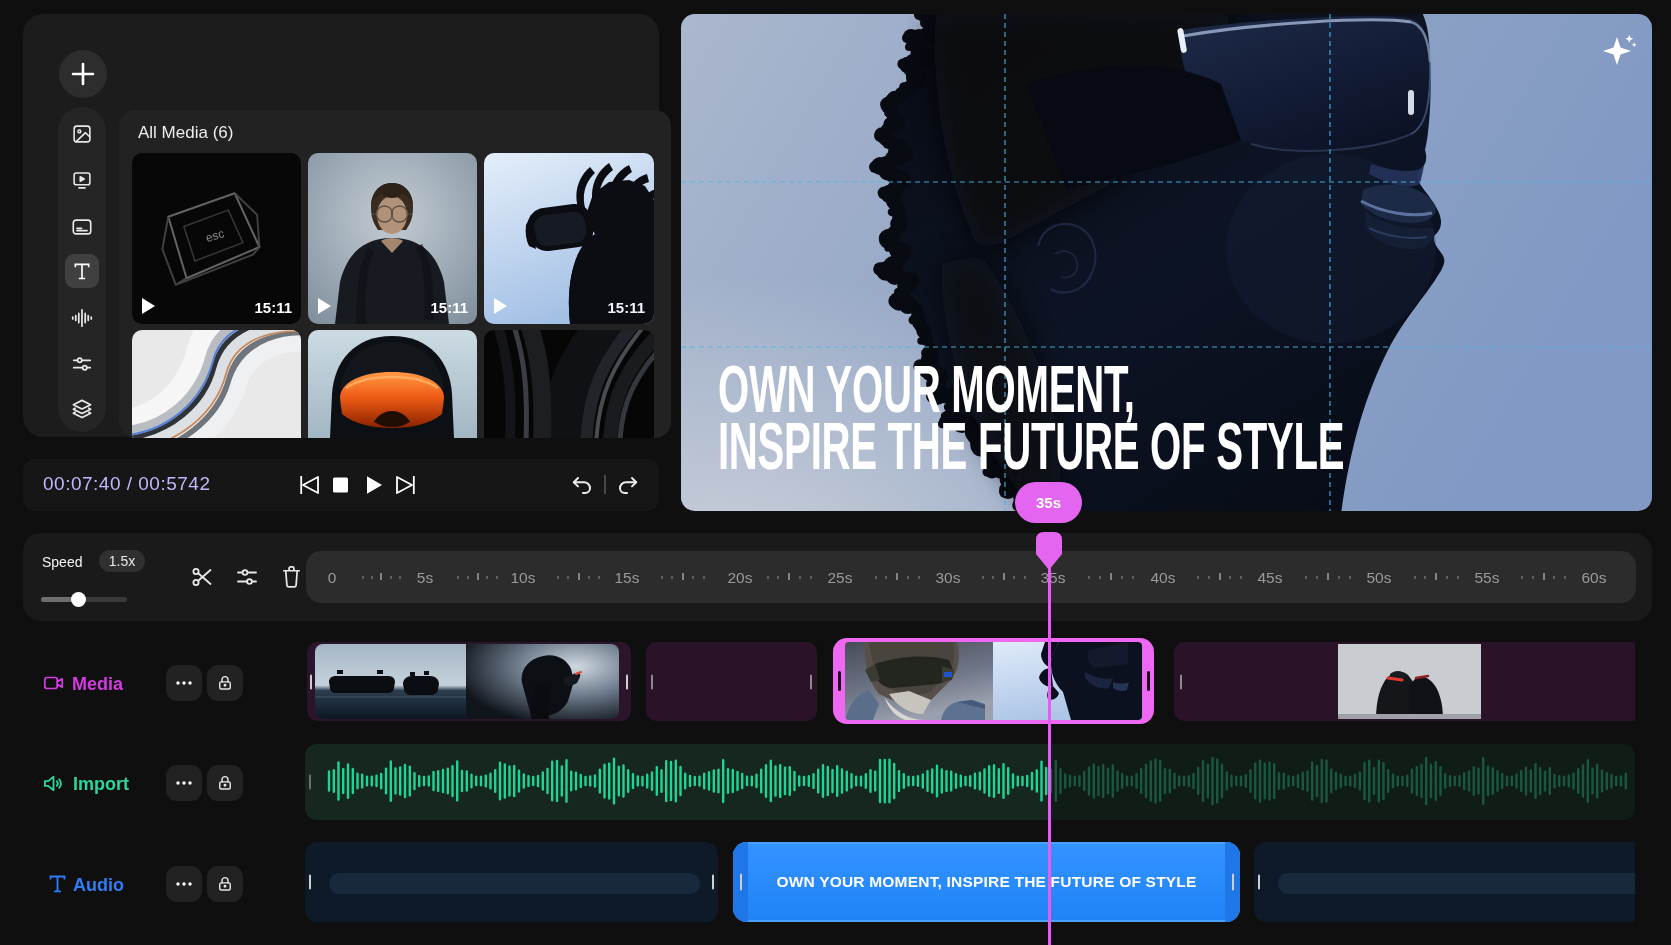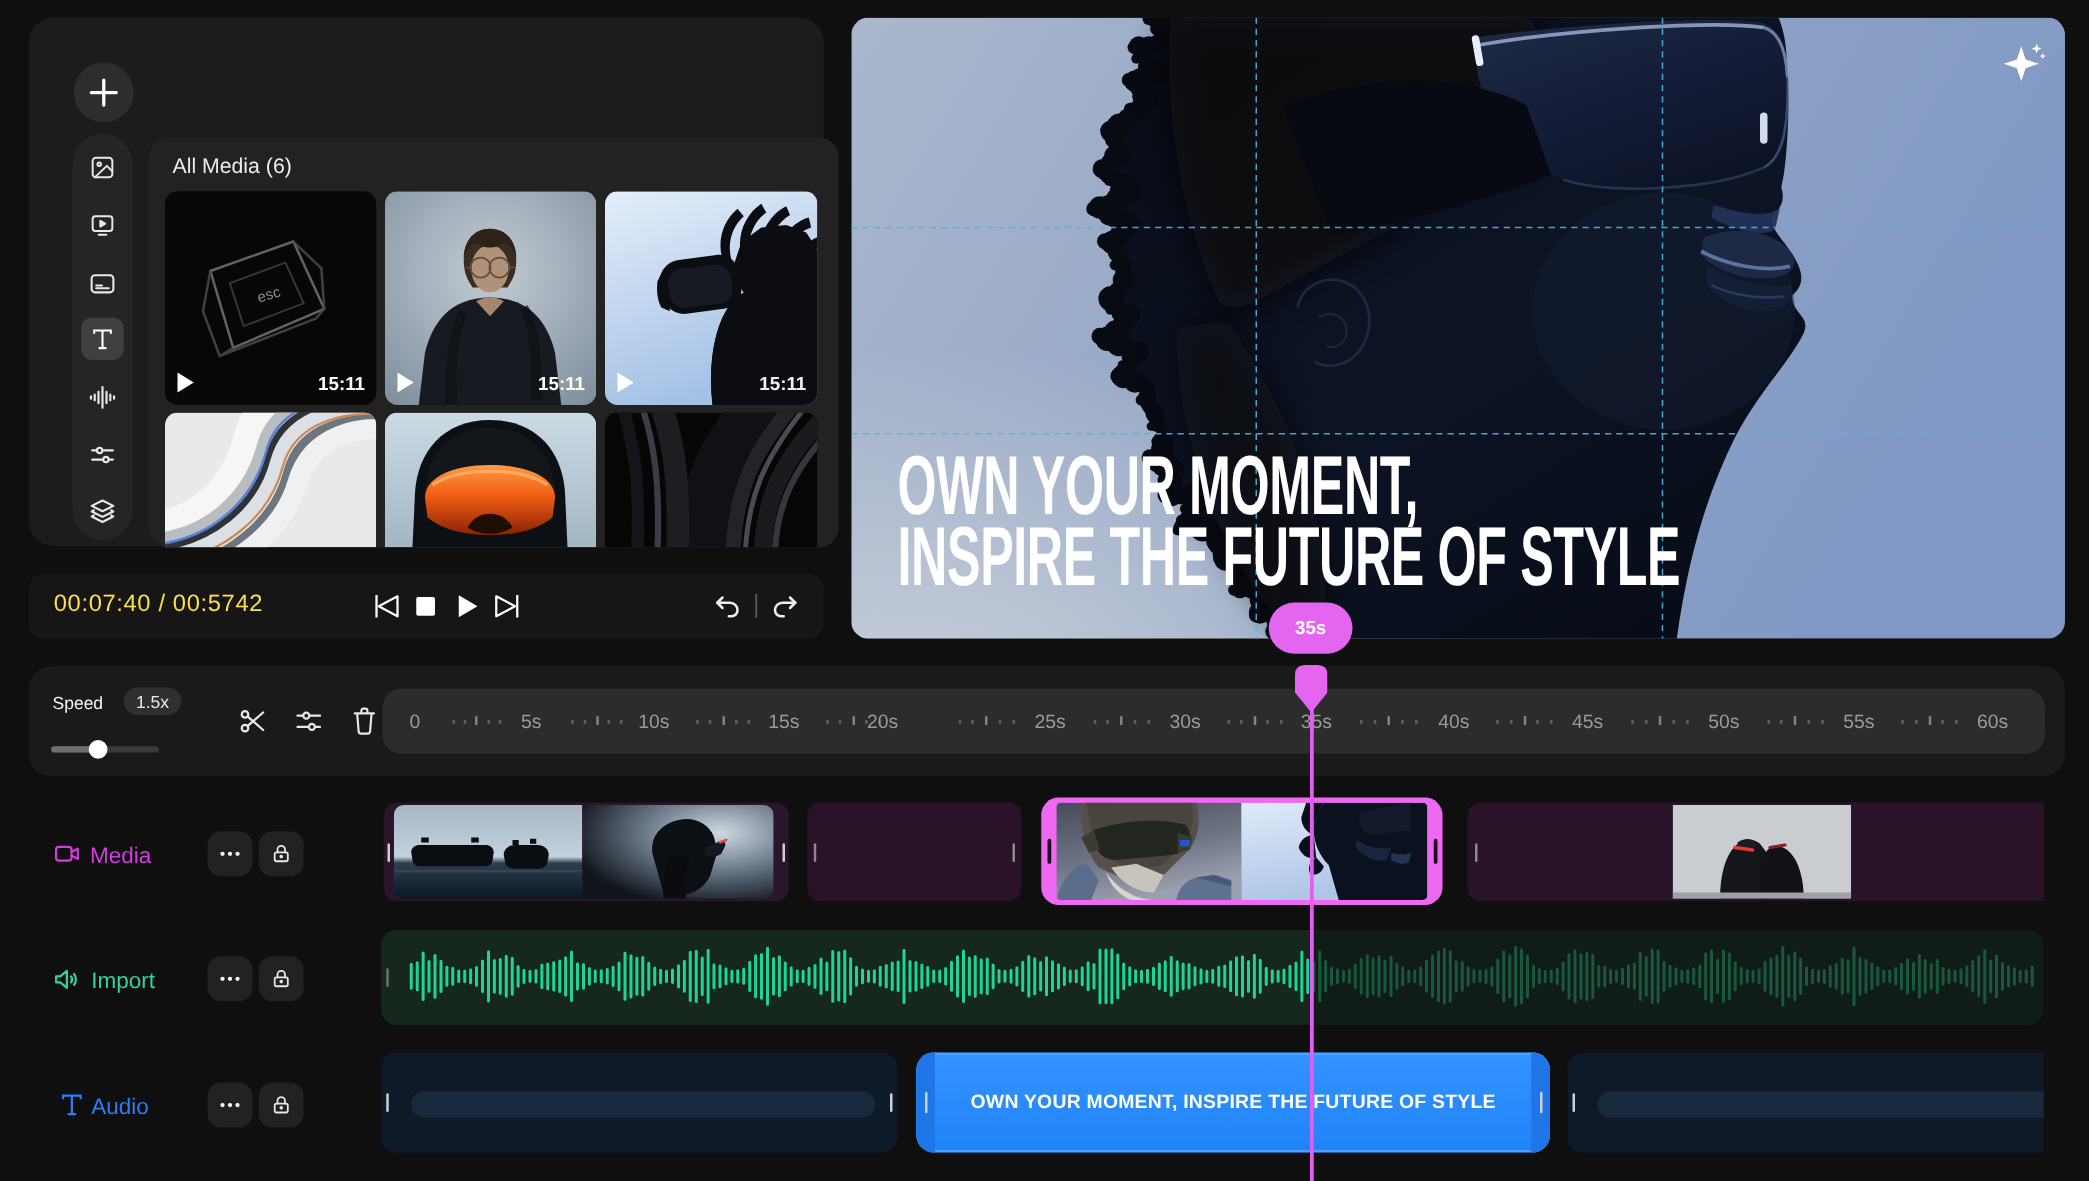--- a/index.html
+++ b/index.html
@@ -17,34 +17,34 @@
 .mpanel{position:absolute;left:96px;top:96px;width:552px;height:328px;border-radius:16px;background:#222;overflow:hidden}
 .allmedia{position:absolute;left:19px;top:13px;font-size:17px;color:#ececec}
 .thumb{position:absolute;border-radius:10px;overflow:hidden}
 .playtri{position:absolute;left:10px;bottom:10px;width:0;height:0;border-left:13px solid #fff;border-top:8px solid transparent;border-bottom:8px solid transparent}
 .tstamp{position:absolute;right:9px;bottom:8px;color:#fff;font-size:15px;font-weight:600}
 
 .preview{position:absolute;left:681px;top:14px;width:971px;height:497px;border-radius:14px;overflow:hidden}
 .headline{position:absolute;left:37px;top:346px;color:#fff;font-weight:700;font-size:67px;line-height:57px;letter-spacing:-.5px;transform:scaleX(.60);transform-origin:left top;white-space:nowrap}
 
 .playbar{position:absolute;left:23px;top:459px;width:636px;height:52px;border-radius:12px;background:#161616}
-.ptime{position:absolute;left:20px;top:14px;font-size:19px;color:#fde047;letter-spacing:.5px}
+.ptime{position:absolute;left:20px;top:14px;font-size:19px;color:#c4b5fd;letter-spacing:.5px}
 
 .toolbar{position:absolute;left:23px;top:533px;width:1629px;height:88px;border-radius:18px;background:#1a1a1a}
 .speedlab{position:absolute;left:19px;top:21px;font-size:14px;color:#f5f5f5}
 .speedpill{position:absolute;left:76px;top:17px;width:46px;height:22px;border-radius:11px;background:#303030;color:#e8e8e8;font-size:14px;display:flex;align-items:center;justify-content:center}
 .slider{position:absolute;left:18px;top:64px;width:86px;height:5px;border-radius:3px;background:#3a3a3a}
 .slider .fill{position:absolute;left:0;top:0;height:5px;width:38px;border-radius:3px;background:#6e6e6e}
 .slider .knob{position:absolute;left:30px;top:-5px;width:15px;height:15px;border-radius:50%;background:#fff}
 .ruler{position:absolute;left:283px;top:18px;width:1330px;height:52px;border-radius:15px;background:#2c2c2c}
 .rlab{position:absolute;top:18px;transform:translateX(-50%);font-size:15.5px;color:#9a9a9a}
 .rtick{position:absolute;top:25px;width:2px;height:2.5px;background:#606060}
 .rtick.big{top:22px;height:7px;background:#848484}
 
-.trlabel{position:absolute;font-size:18px;font-weight:400}
+.trlabel{position:absolute;font-size:18px;font-weight:700}
 .trbtn{position:absolute;width:36px;height:36px;border-radius:11px;background:#222;display:flex;align-items:center;justify-content:center}
 .clip{position:absolute;border-radius:10px}
 .thandle{position:absolute;width:2px;height:15px;border-radius:1px;background:#cfcfcf;top:50%;transform:translateY(-50%)}
 .textclip{background:#0e1a28}
 .textpill{position:absolute;top:31px;height:21px;border-radius:10px;background:#18293d}
 
 .phline{position:absolute;left:1048px;top:568px;width:2.5px;height:377px;background:#e35ef0;z-index:30}
 .phpill{position:absolute;left:1015px;top:482px;width:67px;height:41px;border-radius:21px;background:#e466f0;color:#fff;font-size:15px;font-weight:600;display:flex;align-items:center;justify-content:center;z-index:31}
 .phpin{position:absolute;left:1036px;top:532px;z-index:31}
 </style>
@@ -504,21 +504,21 @@
       <div class="rtick" style="left:261.3px"></div>
       <div class="rtick big" style="left:271.6px"></div>
       <div class="rtick" style="left:281.9px"></div>
       <div class="rtick" style="left:292.2px"></div>
       <div class="rlab" style="left:321px">15s</div>
       <div class="rtick" style="left:354.6px"></div>
       <div class="rtick" style="left:365.1px"></div>
       <div class="rtick big" style="left:375.6px"></div>
       <div class="rtick" style="left:386.1px"></div>
       <div class="rtick" style="left:396.6px"></div>
-      <div class="rlab" style="left:400px">20s</div>
+      <div class="rlab" style="left:434px">20s</div>
       <div class="rtick" style="left:460.6px"></div>
       <div class="rtick" style="left:471.4px"></div>
       <div class="rtick big" style="left:482.2px"></div>
       <div class="rtick" style="left:493.0px"></div>
       <div class="rtick" style="left:503.8px"></div>
       <div class="rlab" style="left:534px">25s</div>
       <div class="rtick" style="left:568.6px"></div>
       <div class="rtick" style="left:579.4px"></div>
       <div class="rtick big" style="left:590.2px"></div>
       <div class="rtick" style="left:601.0px"></div>

